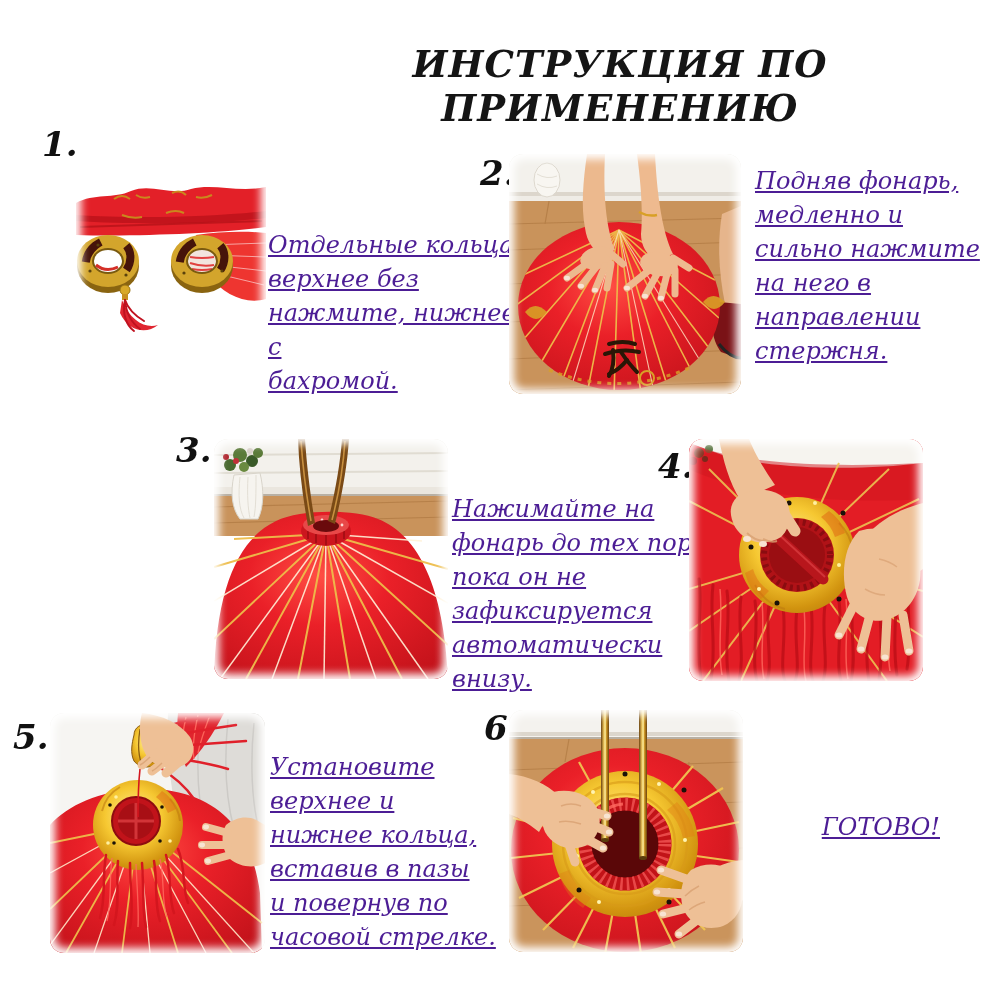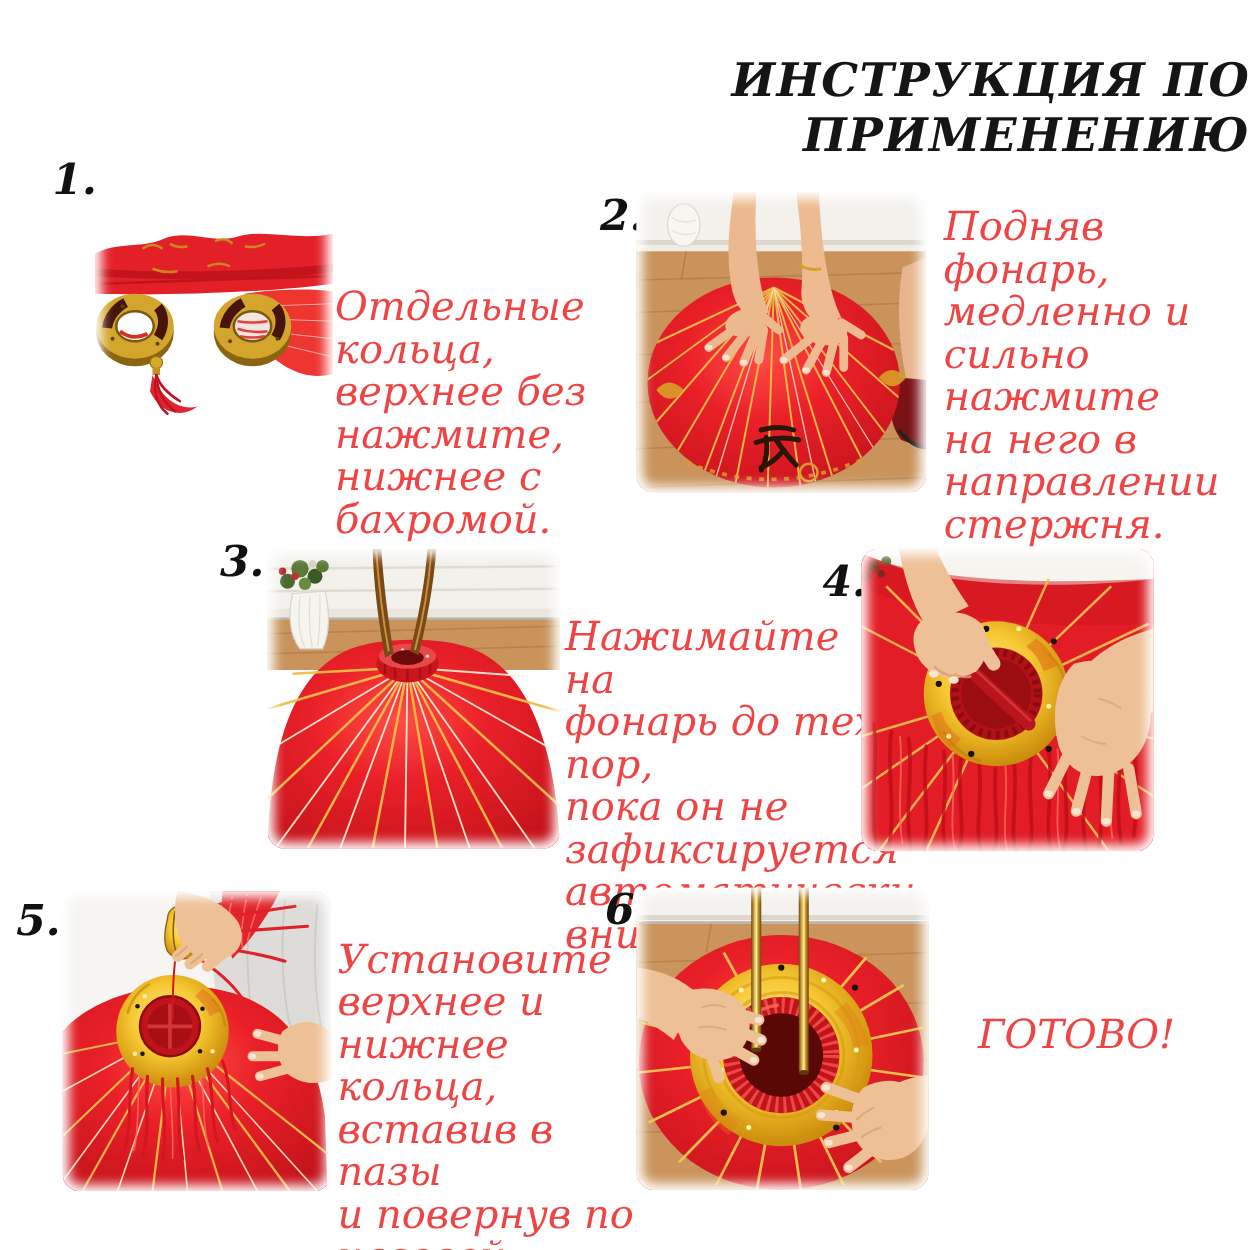--- a/index.html
+++ b/index.html
@@ -1,22 +1,22 @@
 <!DOCTYPE html>
 <html><head>
 <meta charset="utf-8">
 <style>
   html,body{margin:0;padding:0;background:#ffffff;}
   #canvas{position:relative;width:1000px;height:1000px;background:#ffffff;overflow:hidden;
           font-family:"DejaVu Serif","Liberation Serif",serif;color:#1f1f1f;}
-  .title{position:absolute;left:240px;top:42px;width:760px;text-align:right;
+  .title{position:absolute;left:240px;top:42px;width:760px;text-align:center;
          font-size:37px;font-weight:bold;font-style:italic;letter-spacing:1px;color:#151515;}
   .step-num{position:absolute;font-size:34px;font-weight:bold;font-style:italic;color:#111;}
-  .caption{position:absolute;font-size:32px;font-style:italic;line-height:34px;
-           white-space:pre-line;color:#ef4444;}
+  .caption{position:absolute;font-size:24px;font-style:italic;line-height:34px;
+           white-space:pre-line;color:#4c1d95;text-decoration:underline;}
   .photo{position:absolute;border-radius:14px;overflow:hidden;}
   .photo svg{display:block;width:100%;height:100%;}
   .photo::after{content:"";position:absolute;inset:0;border-radius:14px;
                 box-shadow:inset 0 0 9px 5px #ffffff;pointer-events:none;}
   
   #num1{left:42px;top:124px;}   #pho1{left:76px; top:161px;width:190px;height:240px;}
   #cap1{left:268px;top:228px;width:265px;}
   #num2{left:480px;top:153px;}  #pho2{left:509px;top:154px;width:232px;height:240px;}
   #cap2{left:755px;top:164px;width:235px;}
   #num3{left:176px;top:430px;}  #pho3{left:214px;top:439px;width:234px;height:240px;}

